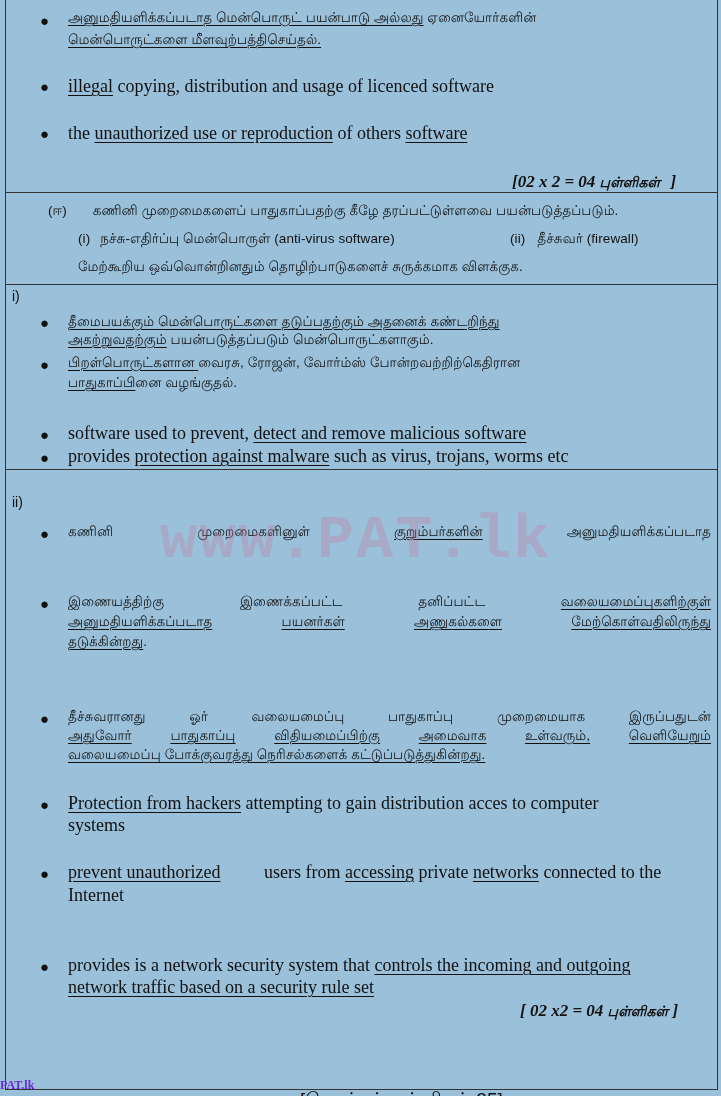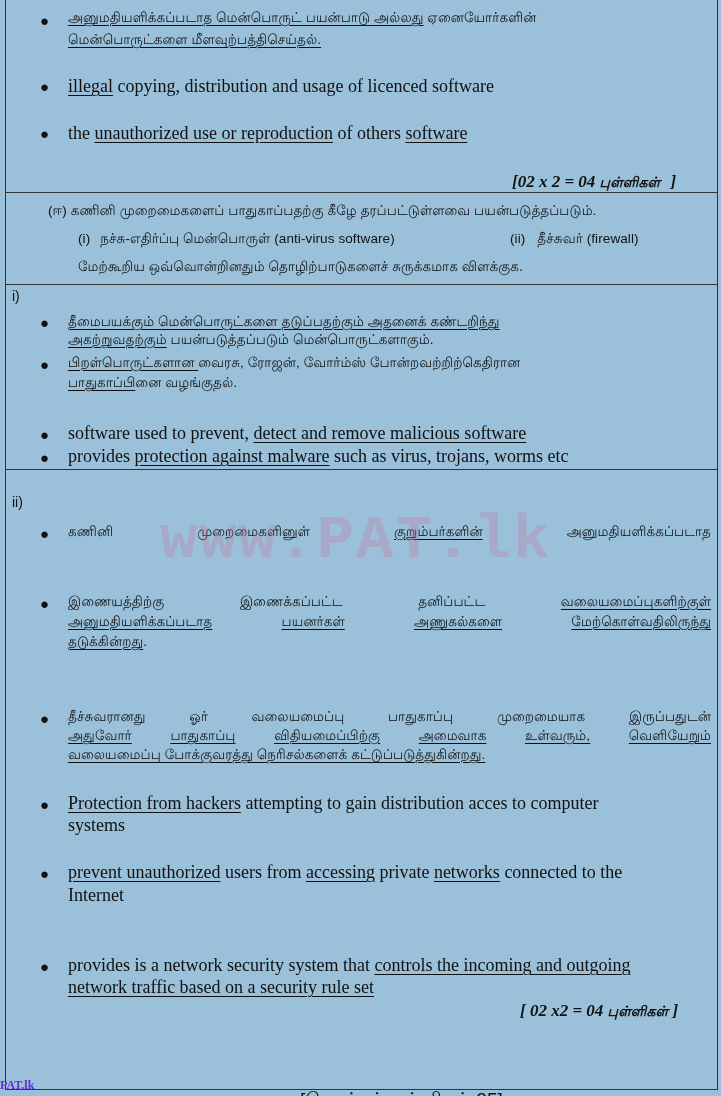--- a/index.html
+++ b/index.html
@@ -40,21 +40,21 @@
   <div class="marks" style="left:512px;top:172px">
     <span>[02 x 2 = 04</span>
     <span class="ta">புள்ளிகள்</span>
     <span style="margin-left:6px">]</span>
   </div>
 
   <div class="hr" style="top:192px"></div>
 
   <div class="line ta" style="left:48px;top:203px">
     <span>(ஈ)</span>
-    <span style="margin-left:0">கணினி முறைமைகளைப் பாதுகாப்பதற்கு கீழே தரப்பட்டுள்ளவை பயன்படுத்தப்படும்.</span>
+    <span style="margin-left:22px">கணினி முறைமைகளைப் பாதுகாப்பதற்கு கீழே தரப்பட்டுள்ளவை பயன்படுத்தப்படும்.</span>
   </div>
   <div class="line ta" style="left:78px;top:231px">
     <span>(i)</span>
     <span style="margin-left:6px">நச்சு-எதிர்ப்பு மென்பொருள் (anti-virus software)</span>
   </div>
   <div class="line ta" style="left:510px;top:231px">
     <span>(ii)</span>
     <span style="margin-left:8px">தீச்சுவர் (firewall)</span>
   </div>
   <div class="line ta" style="left:78px;top:259px">மேற்கூறிய ஒவ்வொன்றினதும் தொழிற்பாடுகளைச் சுருக்கமாக விளக்குக.</div>
@@ -120,21 +120,21 @@
       <span class="u">உள்வரும்,</span>
       <span class="u">வெளியேறும்</span>
     </div>
   <div class="line ta" style="left:68px;top:747px"><span class="u" style="white-space: pre;">வலையமைப்பு போக்குவரத்து நெரிசல்களைக் கட்டுப்படுத்துகின்றது.</span></div>
 
   <span class="bullet" style="top:798px">●</span>
   <div class="line en" style="left:68px;top:793px"><span class="u" style="white-space: pre;">Protection from hackers</span><span style="white-space: pre;"> attempting to gain distribution acces to computer</span></div>
   <div class="line en" style="left:68px;top:815px"><span style="white-space: pre;">systems</span></div>
 
   <span class="bullet" style="top:867px">●</span>
-  <div class="line en" style="left:68px;top:862px"><span class="u" style="white-space: pre;">prevent unauthorized</span><span style="white-space: pre;"> users from </span><span class="u" style="white-space: pre;">accessing</span><span style="white-space: pre;"> private </span><span class="u" style="white-space: pre;">networks</span><span style="white-space: pre;"> connected to the</span></div>
+  <div class="line en" style="left:68px;top:862px"><span class="u" style="white-space: pre;">prevent unauthorized</span><span style="white-space: pre; padding-left: 39px;"> users from </span><span class="u" style="white-space: pre;">accessing</span><span style="white-space: pre;"> private </span><span class="u" style="white-space: pre;">networks</span><span style="white-space: pre;"> connected to the</span></div>
   <div class="line en" style="left:68px;top:885px"><span style="white-space: pre;">Internet</span></div>
 
   <span class="bullet" style="top:960px">●</span>
   <div class="line en" style="left:68px;top:955px"><span style="white-space: pre;">provides is a network security system that </span><span class="u" style="white-space: pre;">controls the incoming and outgoing</span></div>
   <div class="line en" style="left:68px;top:977px"><span class="u" style="white-space: pre;">network traffic based on a security rule set</span></div>
 
   <div class="marks" style="left:520px;top:1001px">
     <span>[ 02 x2 = 04</span>
     <span class="ta">புள்ளிகள்</span>
     <span>]</span>

